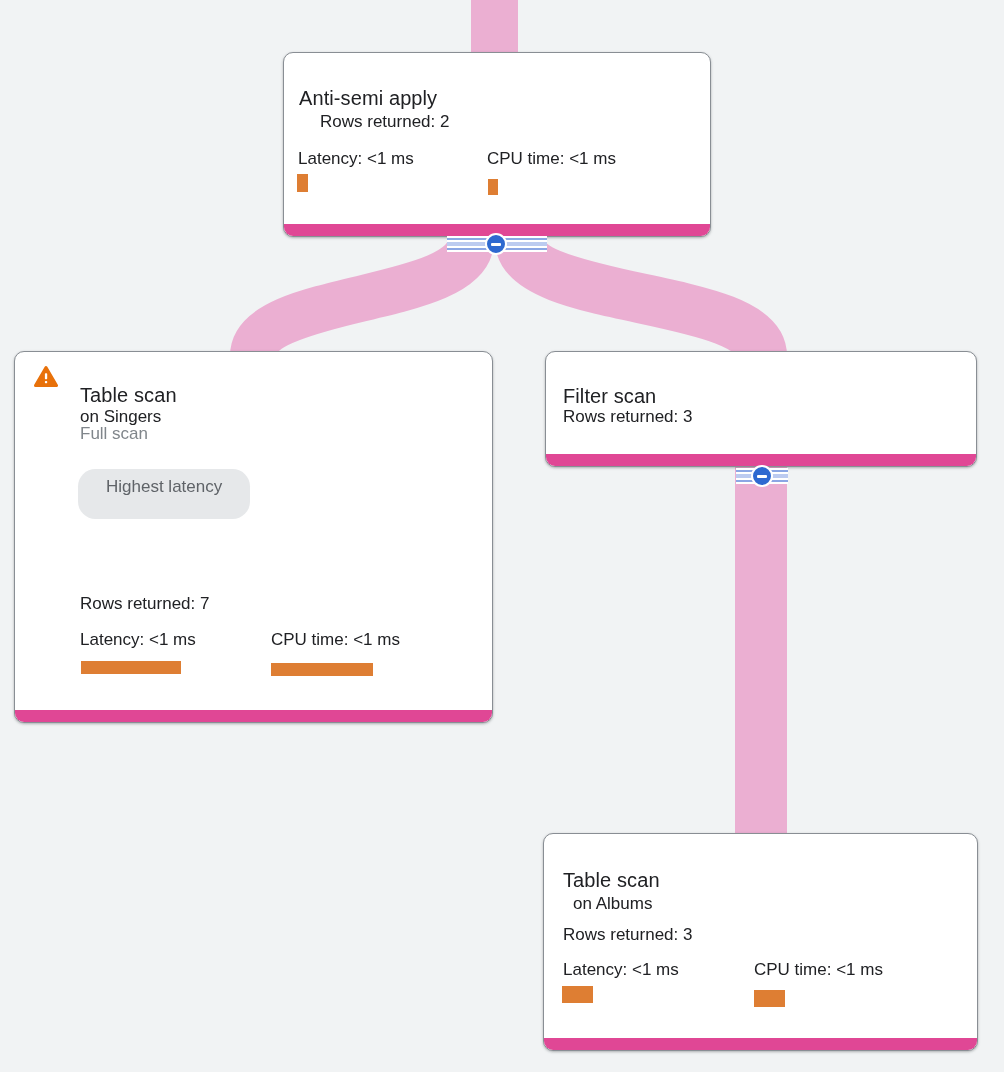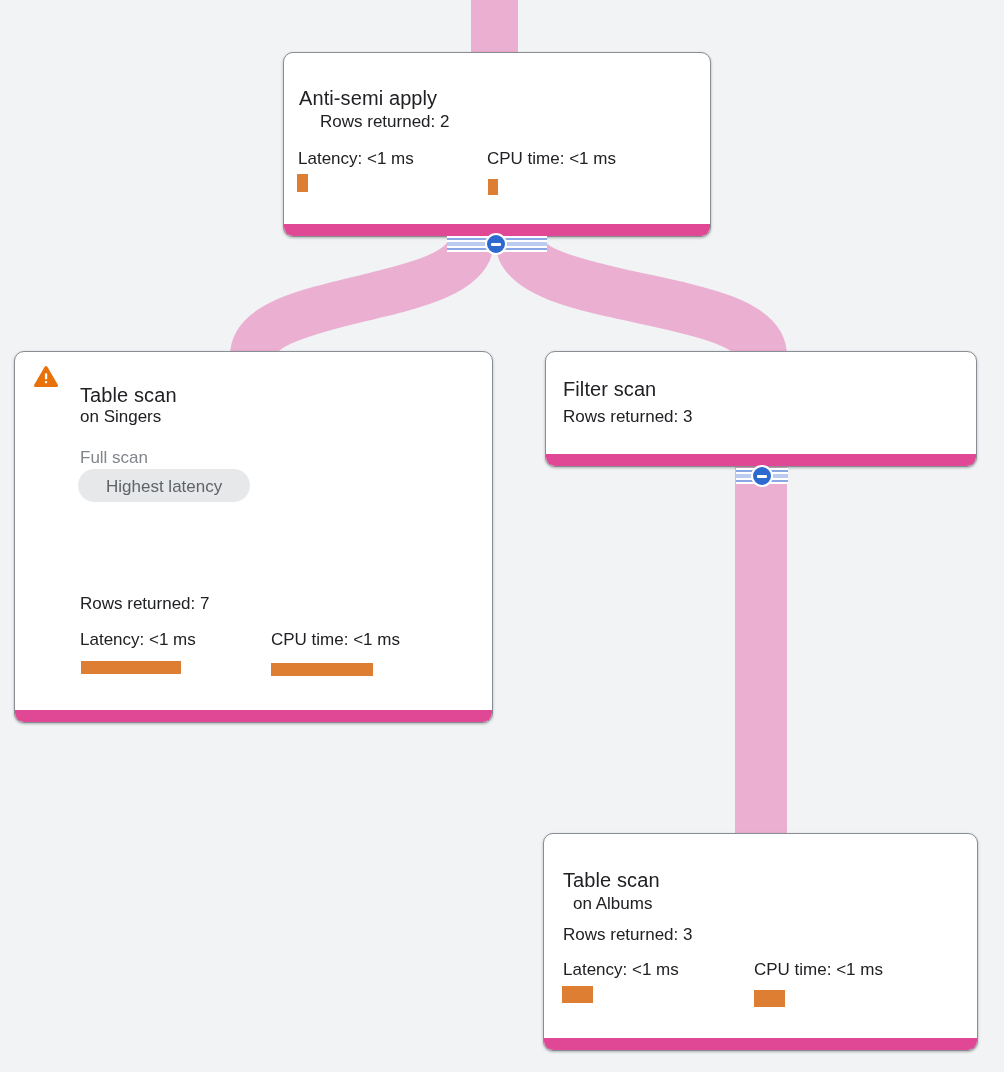--- a/index.html
+++ b/index.html
@@ -40,37 +40,37 @@
   .node1 .rows{left:15px;top:59px;margin-left:21px;}
   .node1 .lat-label{left:14px;top:96px;}
   .node1 .cpu-label{left:203px;top:96px;}
   .node1 .lat-bar{left:13px;top:121px;width:11px;height:18px;}
   .node1 .cpu-bar{left:204px;top:126px;width:10px;height:16px;}
 
   
   .node2 .warn{position:absolute;left:19px;top:13px;}
   .node2 .node-title{left:65px;top:20px;}
   .node2 .sub{left:65px;top:55px;}
-  .node2 .scan-type{left:65px;top:96px;text-align:right;}
+  .node2 .scan-type{left:65px;top:72px;text-align:right;}
   .badge{
-    position:absolute;left:63px;height:33px;line-height:35px;
+    position:absolute;left:63px;height:50px;line-height:35px;
     background:#e6e8ea;color:#5f6368;font-size:17px;
     border-radius:17.5px;padding:0 28px;white-space:nowrap;
   }
   .badge.b0{top:117px;}
   .badge.b1{top:159px;}
   .badge.b2{top:201px;}
   .node2 .rows{left:65px;top:242px;}
   .node2 .lat-label{left:65px;top:278px;}
   .node2 .cpu-label{left:256px;top:278px;}
   .node2 .lat-bar{left:66px;top:309px;width:100px;height:13px;}
   .node2 .cpu-bar{left:256px;top:311px;width:102px;height:13px;}
 
   
-  .node3 .node-title{left:17px;top:14px;}
+  .node3 .node-title{left:17px;top:21px;}
   .node3 .rows{left:17px;top:55px;}
 
   
   .node4 .node-title{left:19px;top:23px;}
   .node4 .sub{left:29px;top:60px;}
   .node4 .rows{left:19px;top:91px;}
   .node4 .lat-label{left:19px;top:126px;}
   .node4 .cpu-label{left:210px;top:126px;}
   .node4 .lat-bar{left:18px;top:152px;width:31px;height:17px;}
   .node4 .cpu-bar{left:210px;top:156px;width:31px;height:17px;}

